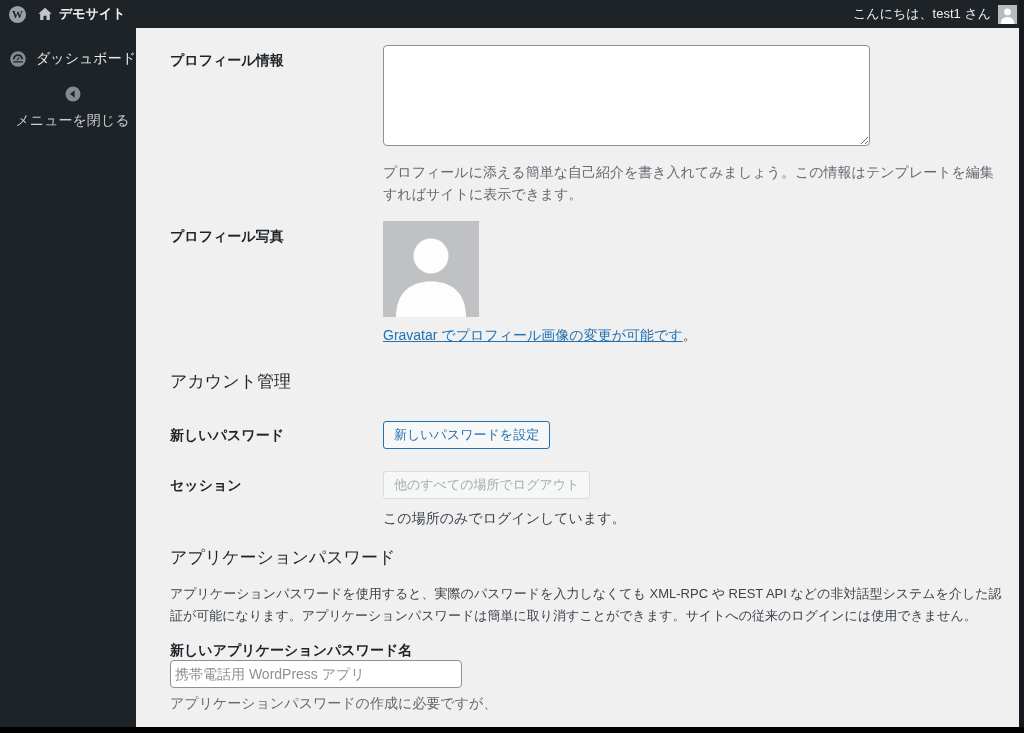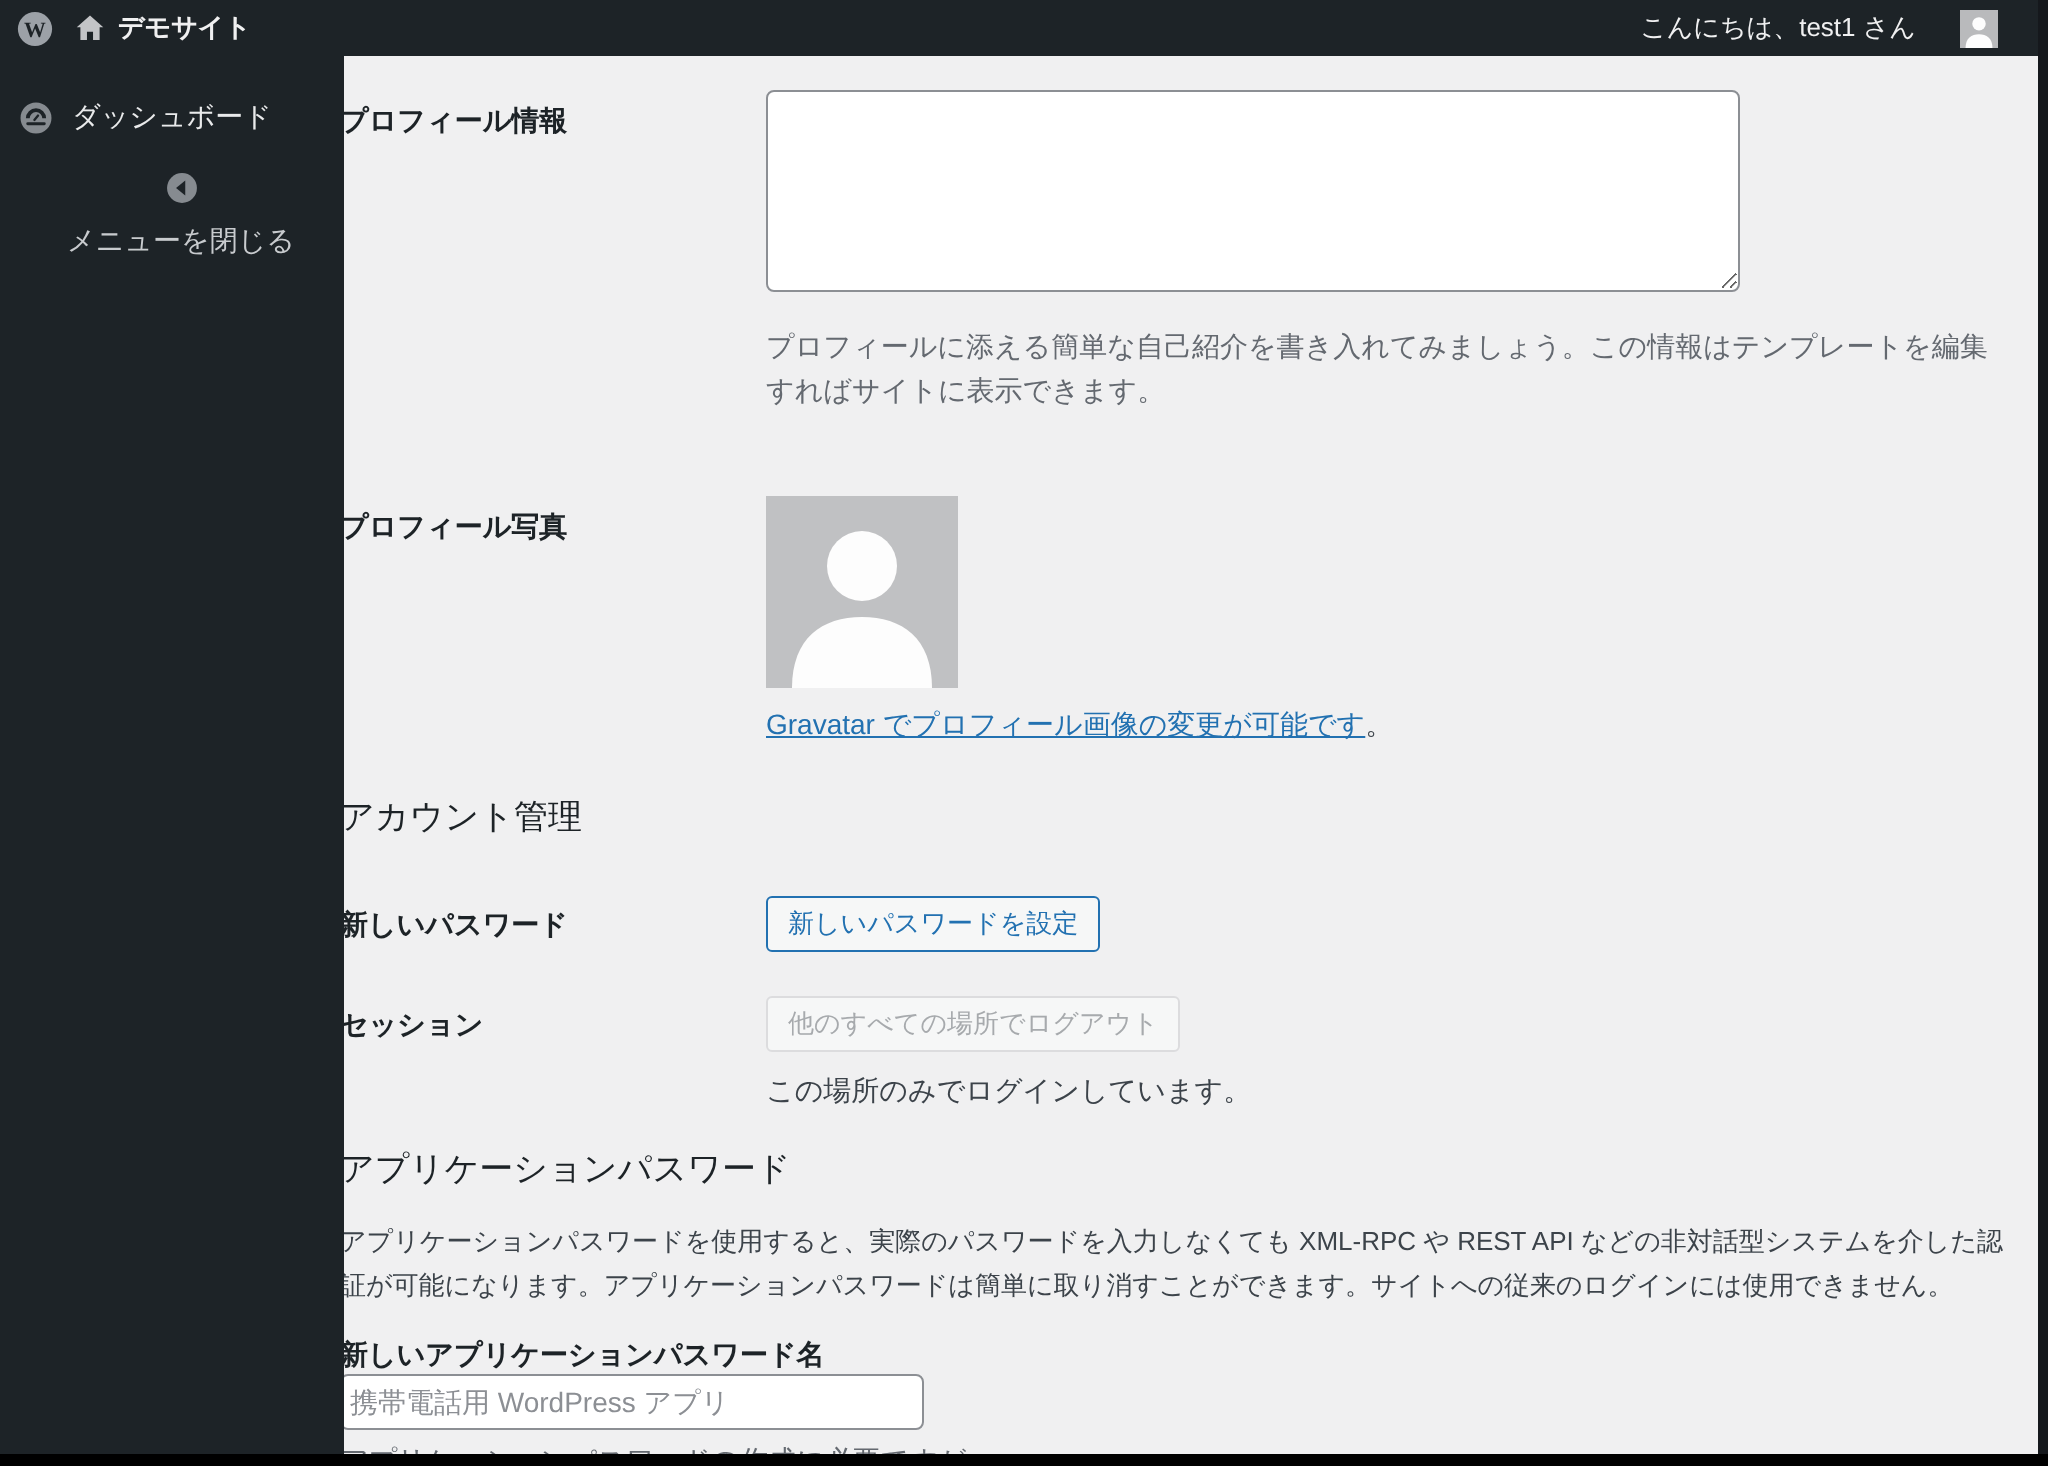--- a/index.html
+++ b/index.html
@@ -15,27 +15,27 @@
 
   
   .admin-bar {
     position: absolute; top: 0; left: 0; width: 1024px; height: 28px;
     background: #1d2327; z-index: 20;
     display: flex; justify-content: space-between; align-items: center;
   }
   .ab-left { display: flex; align-items: center; gap: 10px; padding-left: 8px; height: 100%; }
   .ab-item { display: flex; align-items: center; gap: 6px; height: 100%; cursor: pointer; }
   .ab-site-name { color: #f0f0f1; font-size: 13px; font-weight: 600; }
-  .ab-right { display: flex; align-items: center; gap: 22px; padding-right: 25px; height: 100%; cursor: pointer; }
+  .ab-right { display: flex; align-items: center; gap: 7px; padding-right: 7px; height: 100%; cursor: pointer; }
   .ab-greeting { color: #f0f0f1; font-size: 13px; }
   .ab-avatar { width: 19px; height: 19px; display: block; }
 
   
   .sidebar {
-    position: absolute; top: 28px; left: 0; width: 172px; bottom: 0;
+    position: absolute; top: 28px; left: 0; width: 136px; bottom: 0;
     background: #1d2327; padding-top: 14px; z-index: 10;
   }
   .menu-item {
     position: relative; display: flex; align-items: center; gap: 9px;
     height: 34px; padding-left: 9px; font-size: 14px; color: #e9eaeb; cursor: pointer;
   }
   .menu-item .mi-icon { width: 18px; height: 18px; flex: 0 0 18px; }
   .menu-item.active { background: #2271b1; color: #fff; font-weight: 600; }
   .menu-item.active::after {
     content: ""; position: absolute; right: 0; top: 50%; margin-top: -8px;
@@ -60,21 +60,21 @@
 
   .bio-textarea {
     width: 487px; height: 101px; border: 1px solid #8c8f94; border-radius: 4px;
     background: #fff; resize: both; padding: 6px 8px;
     font-family: "Liberation Sans", sans-serif; font-size: 14px; color: #2c3338;
   }
   .description {
     font-size: 14px; color: #646970; line-height: 1.55; margin: 12px 0 0;
     max-width: 622px;
   }
-  .row-bio { margin-bottom: 42px; }
+  .row-bio { margin-bottom: 16px; }
 
   .avatar-96 { width: 96px; height: 96px; display: block; }
   .gravatar-line { margin-top: 8px; font-size: 14px; line-height: 20px; color: #3c434a; }
   a.wp-link { color: #2271b1; text-decoration: underline; cursor: pointer; }
 
   h2.section-heading {
     font-size: 17px; font-weight: 400; color: #1d2327;
     margin: 26px 0 28px; line-height: 22px;
   }
   h2.app-heading { margin: 19px 0 0; }

